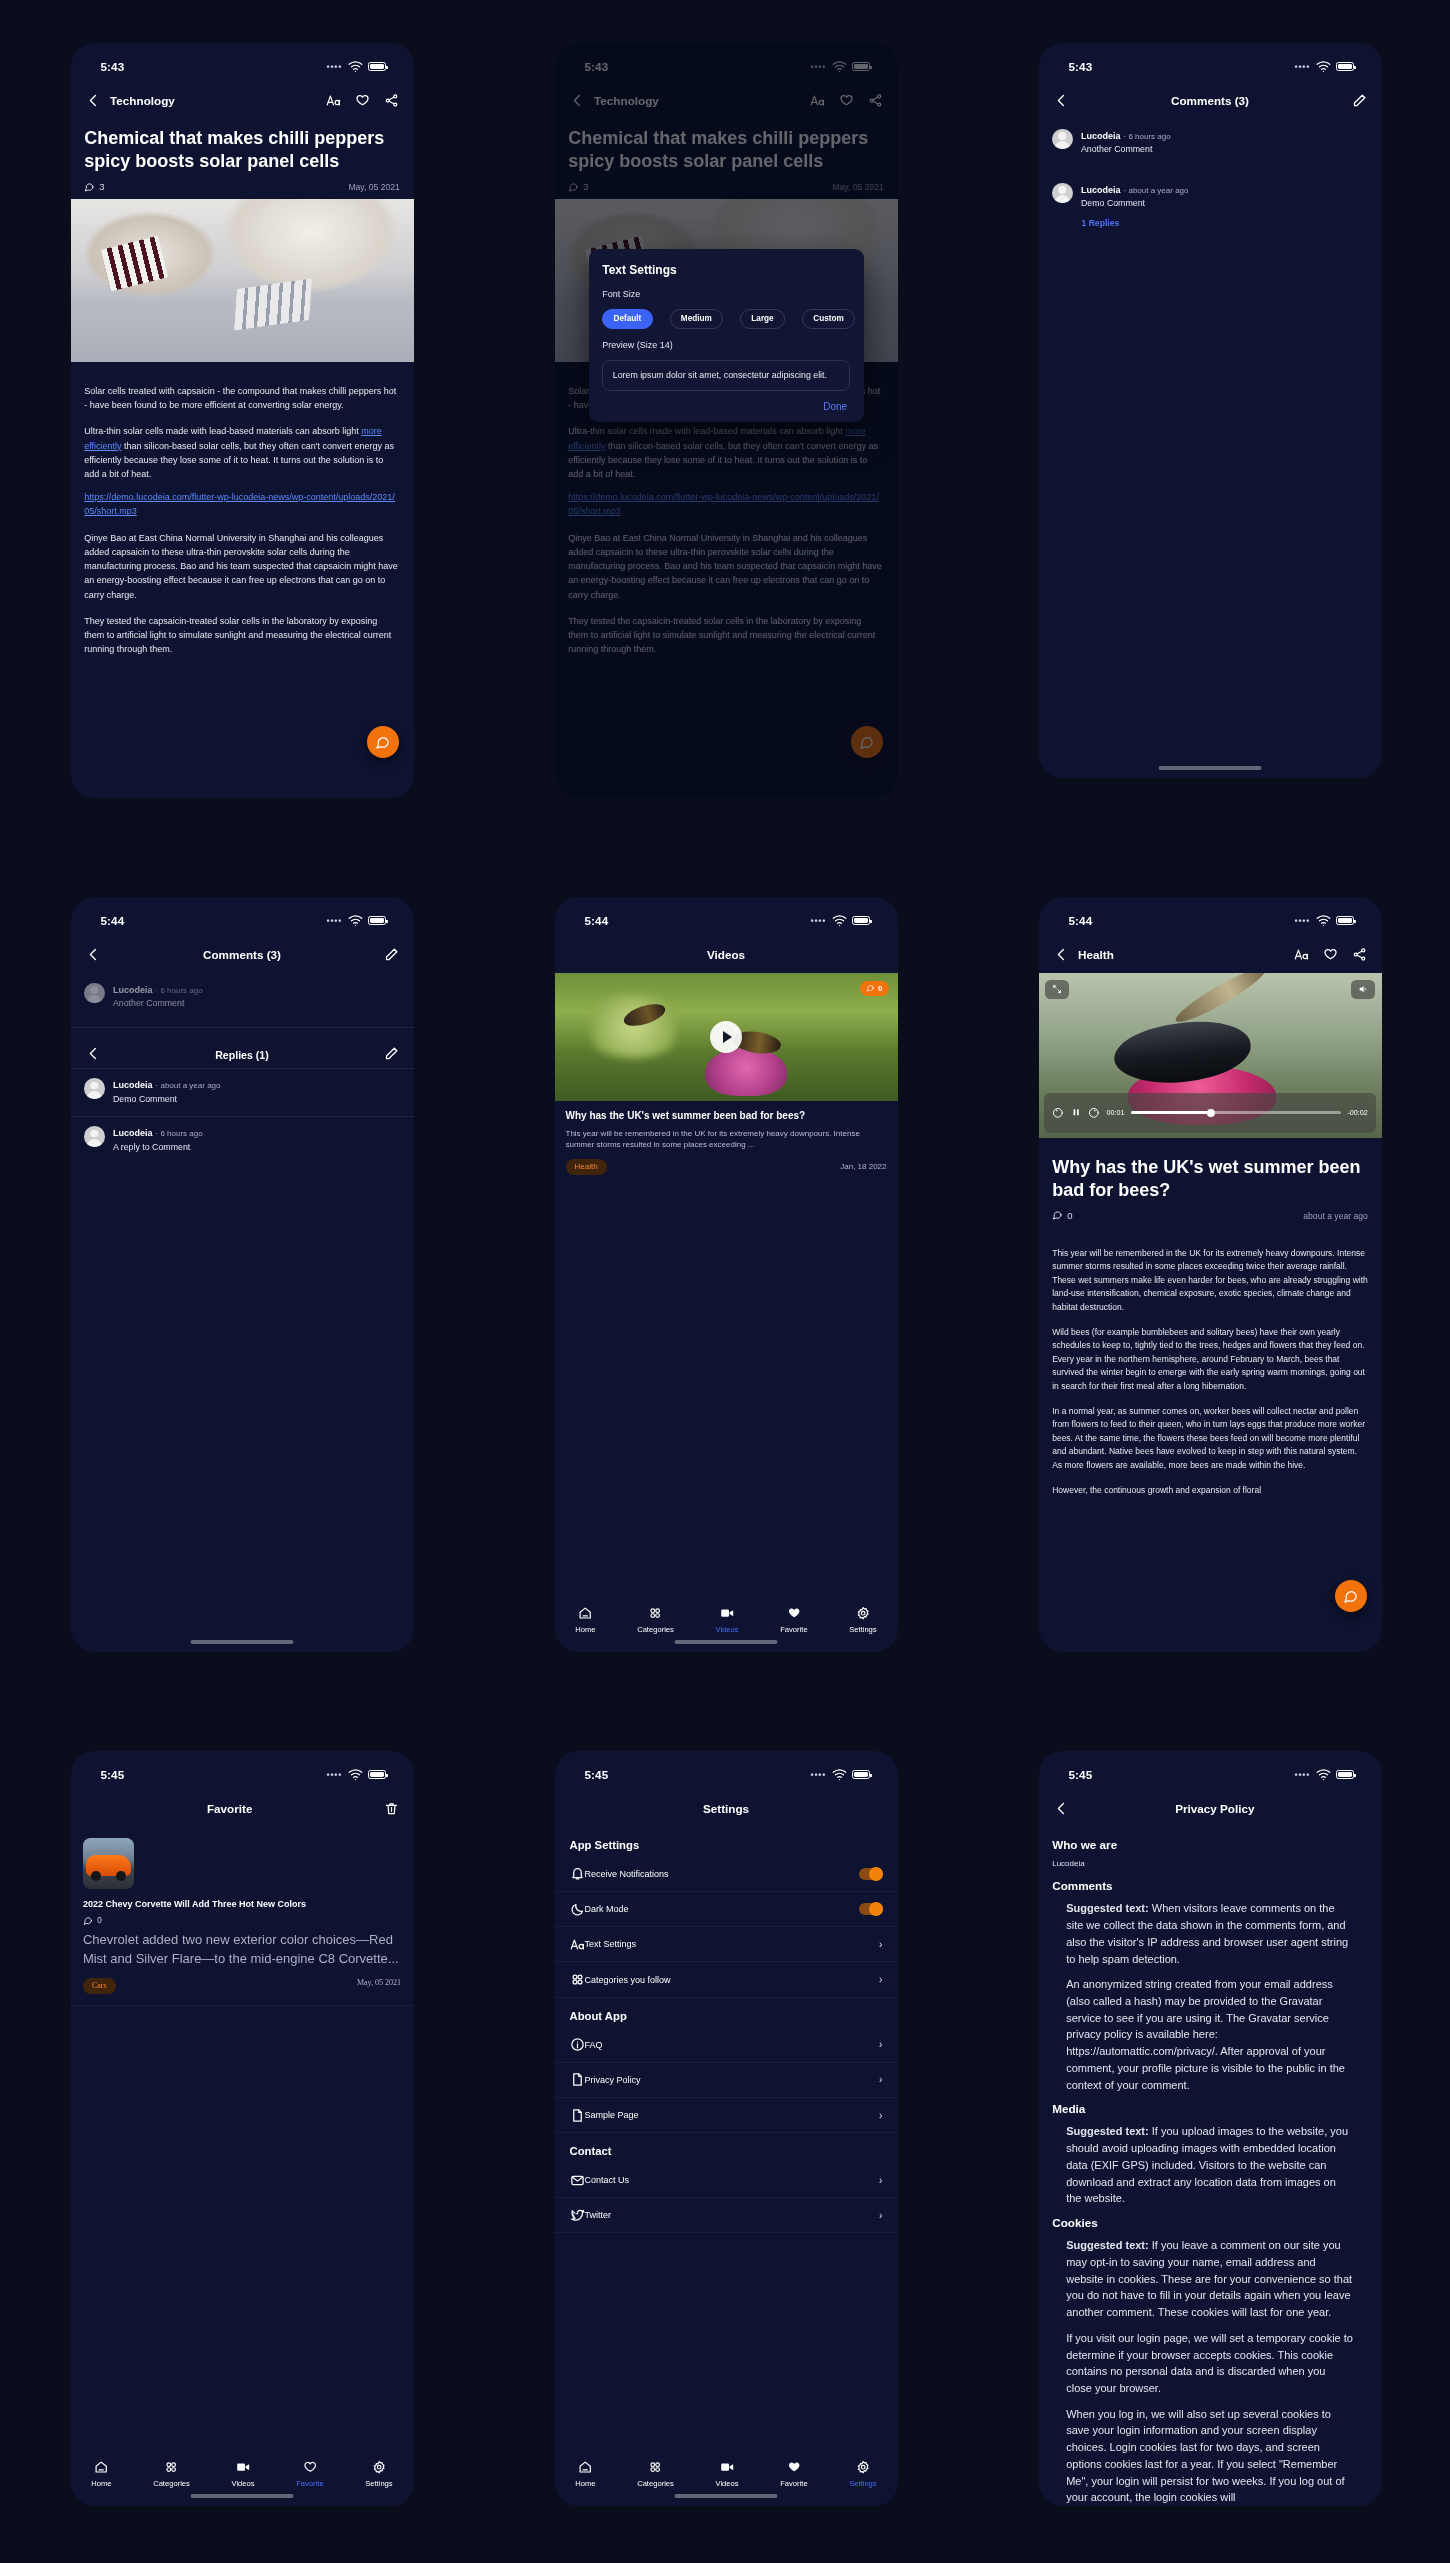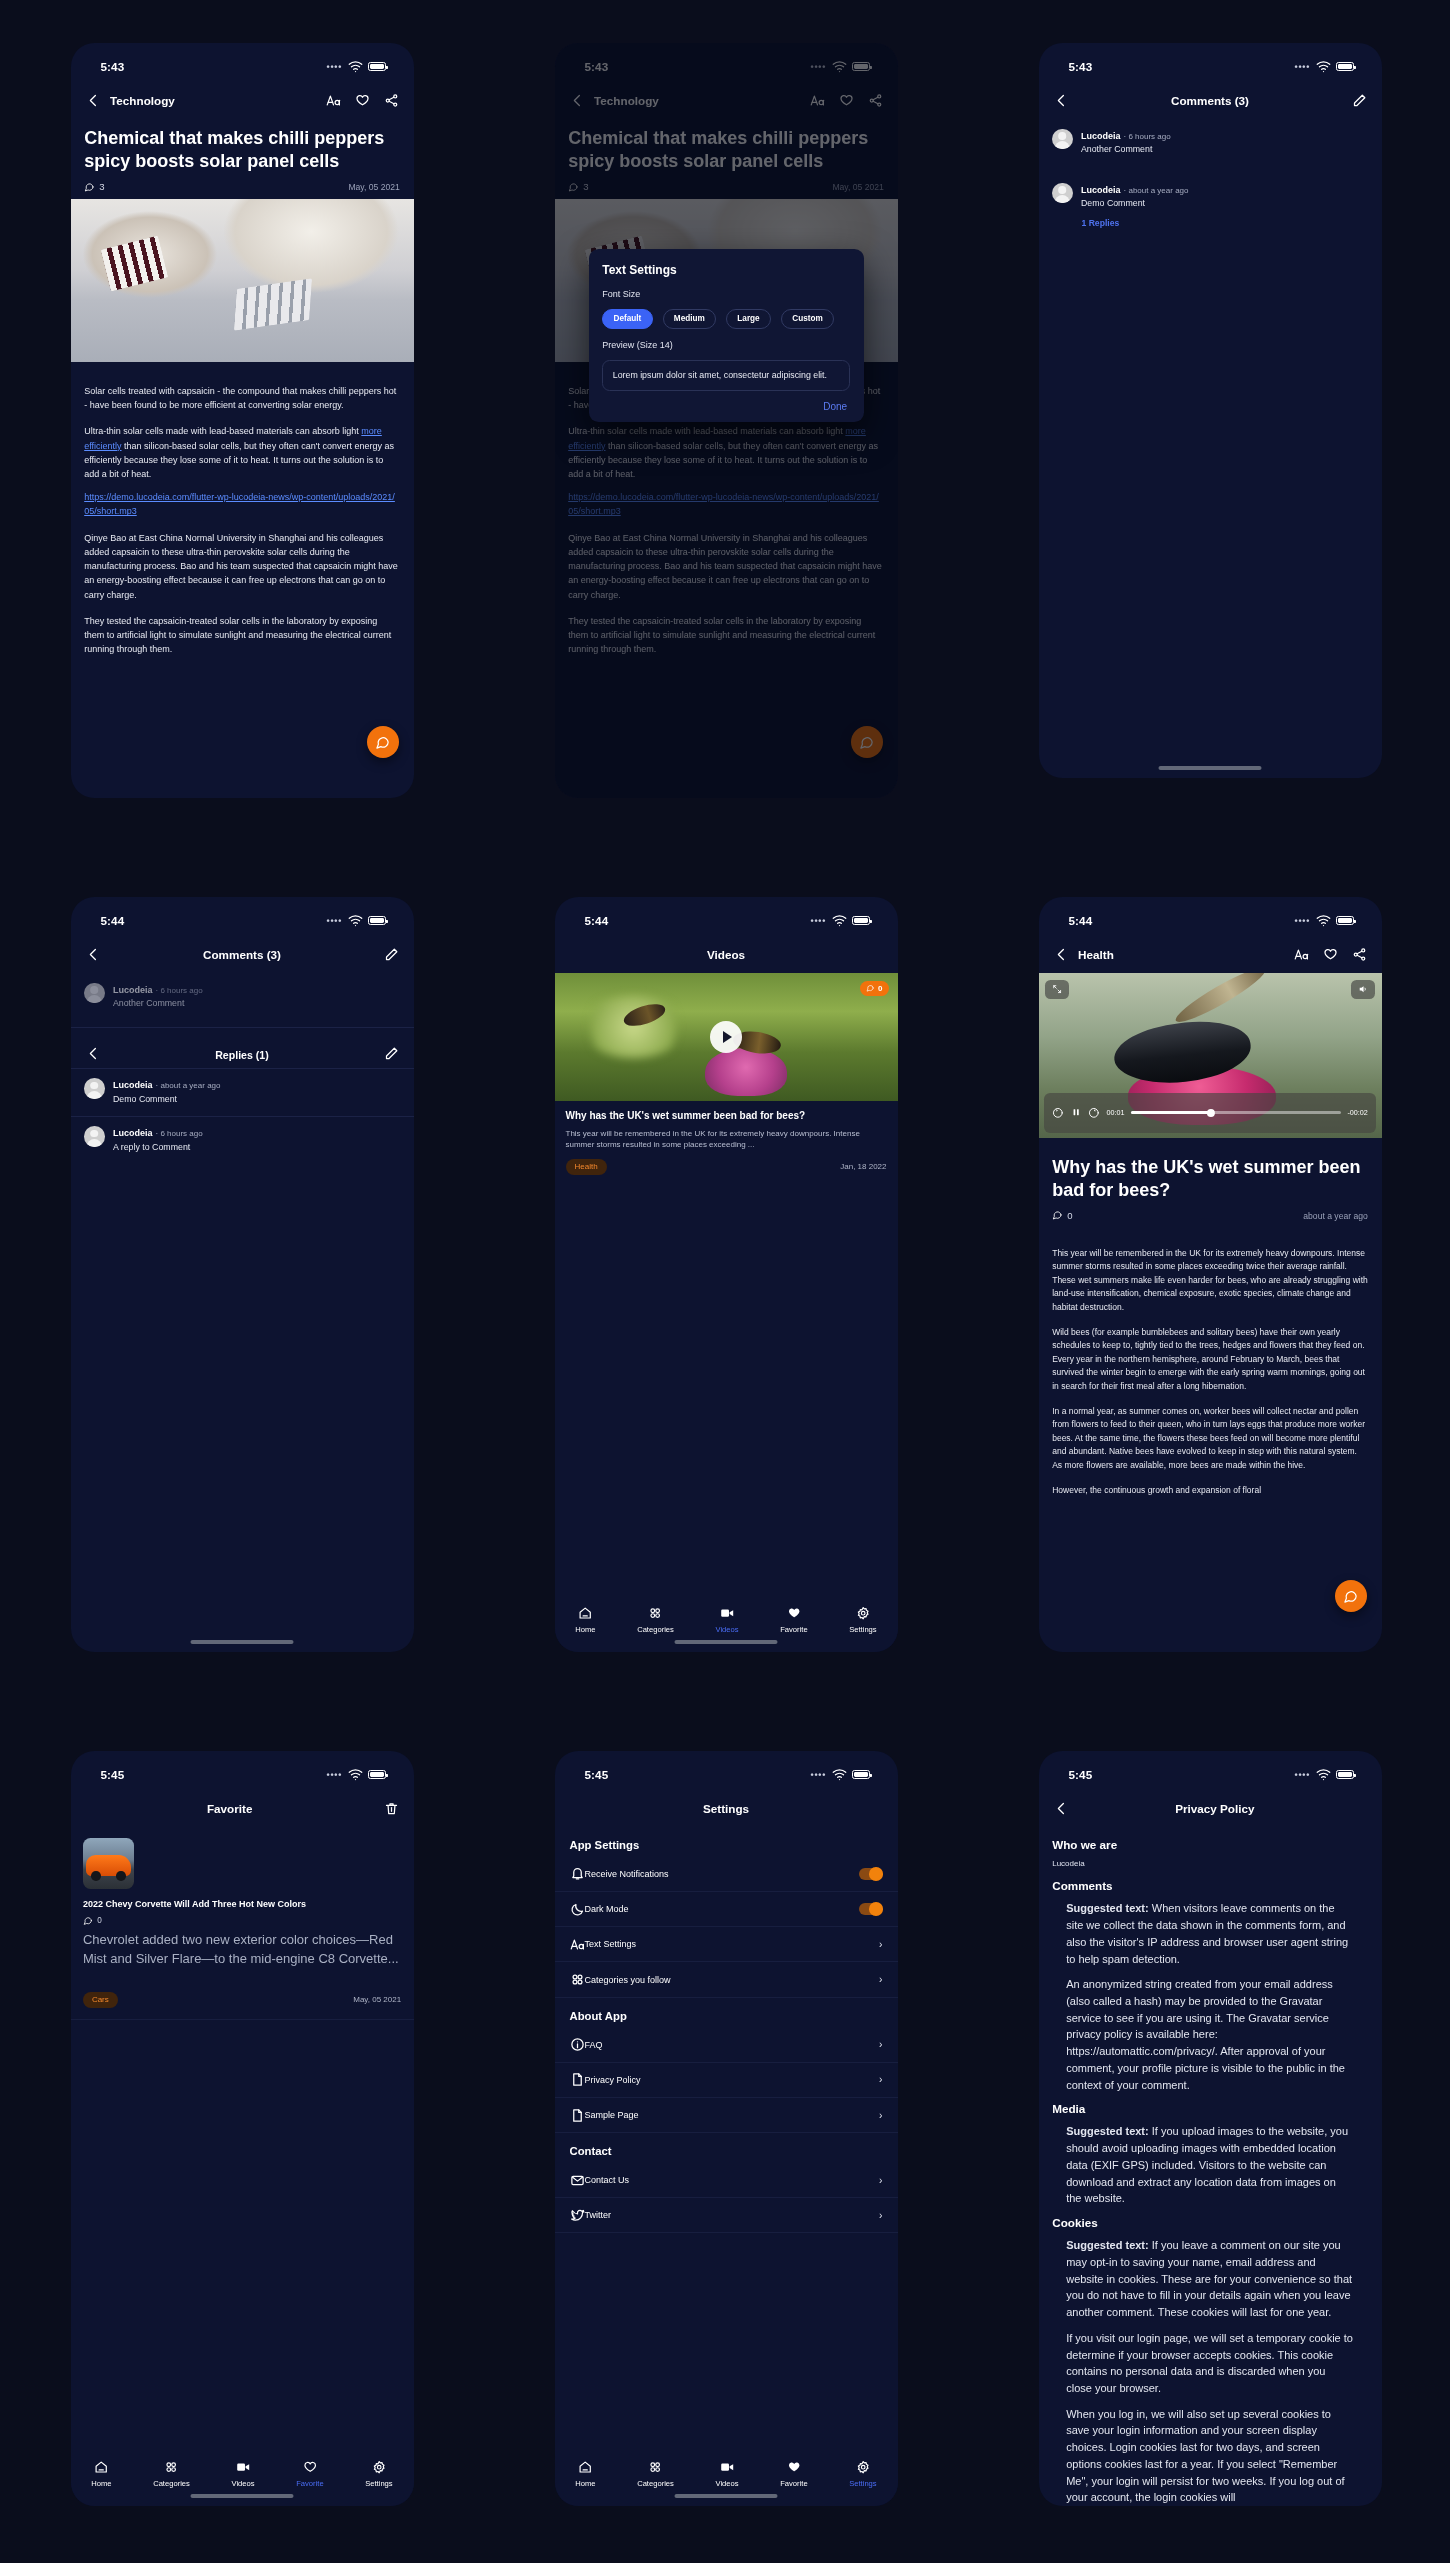--- a/index.html
+++ b/index.html
@@ -95,21 +95,21 @@
 
   
   .dim { position:absolute; inset:0; background: rgba(4,6,16,.62); }
   .sheet {
     position: absolute; left: 34px; right: 34px; top: 206px;
     background: #101634; border-radius: 9.6px; padding: 13.7px 13.7px 9.6px;
     box-shadow: 0 12.4px 34px rgba(0,0,0,.6); overflow: hidden;
   }
   .sheet h3 { font-size: 12px; font-weight: bold; margin-bottom: 12.4px; }
   .lbl { font-size: 9px; color: #e2e5f0; margin-bottom: 9.6px; }
-  .chips { display: flex; gap: 10px; margin-bottom: 11px; }
+  .chips { display: flex; gap: 17px; margin-bottom: 11px; }
   .chip {
     border: 1px solid #313a63; border-radius: 686px; padding: 4.8px 10.3px;
     font-size: 8.2px; font-weight: bold; color: #fff; white-space: nowrap;
   }
   .chip.on { background: #3b63f6; border-color: #3b63f6; }
   .preview {
     border: 0.8px solid #2a3256; border-radius: 7.6px; padding: 8.2px 9.6px;
     font-size: 8.8px; line-height: 1.5; color: #e9ebf3; margin-bottom: 9.6px;
   }
   .done { text-align: right; color: #5b7bf0; font-size: 10px; padding-right: 2.7px; }
@@ -180,21 +180,21 @@
   .fav-item{display:flex;gap:9.6px;padding:11px 12.4px;border-bottom:0.7px solid #171e3f;flex-direction:column;}
   .fav-thumb{width:51px;height:51px;border-radius:7.6px;flex:none;overflow:hidden;position:relative;
     background:linear-gradient(180deg,#8fa7bb 0%,#6e7f92 42%,#3d434c 62%,#2b3036 100%);}
   .fav-thumb .car{position:absolute;left:2.7px;right:2.7px;top:34%;height:20.6px;border-radius:9.6px 12.4px 5.5px 5.5px;background:linear-gradient(180deg,#ff7a1a,#d94d05);}
   .fav-thumb .w1,.fav-thumb .w2{position:absolute;bottom:16%;width:9.6px;height:9.6px;border-radius:50%;background:#14161a;}
   .fav-thumb .w1{left:8.2px;} .fav-thumb .w2{right:8.2px;}
   .fav-b{flex:1;min-width:0;}
   .fav-t{font-size:9px;font-weight:bold;line-height:1.32;}
   .fav-c{display:flex;align-items:center;gap:4.8px;font-size:8.2px;color:#ccd1e0;margin-top:5.5px;}
   .fav-e{font-size:13px;color:#a9b0c3;line-height:1.45;margin-top:5.5px;}
-  .fav-f{display:flex;align-items:center;justify-content:space-between;margin-top:23px;}
+  .fav-f{display:flex;justify-content:space-between;margin-top:9px;font-family:Liberation Serif, serif;}
 
   
   .pp h2{font-size:11.7px;font-weight:bold;margin:0 0 8.2px;}
   .pp p{font-size:11px;line-height:1.52;color:#e3e6f0;margin:0 14px 9px;}
   .pp .nm{font-size:8px;color:#dfe3ef;margin:0 0 11px;}
   .pp b{font-weight:bold;}
 </style>
 </head>
 <body>
 

